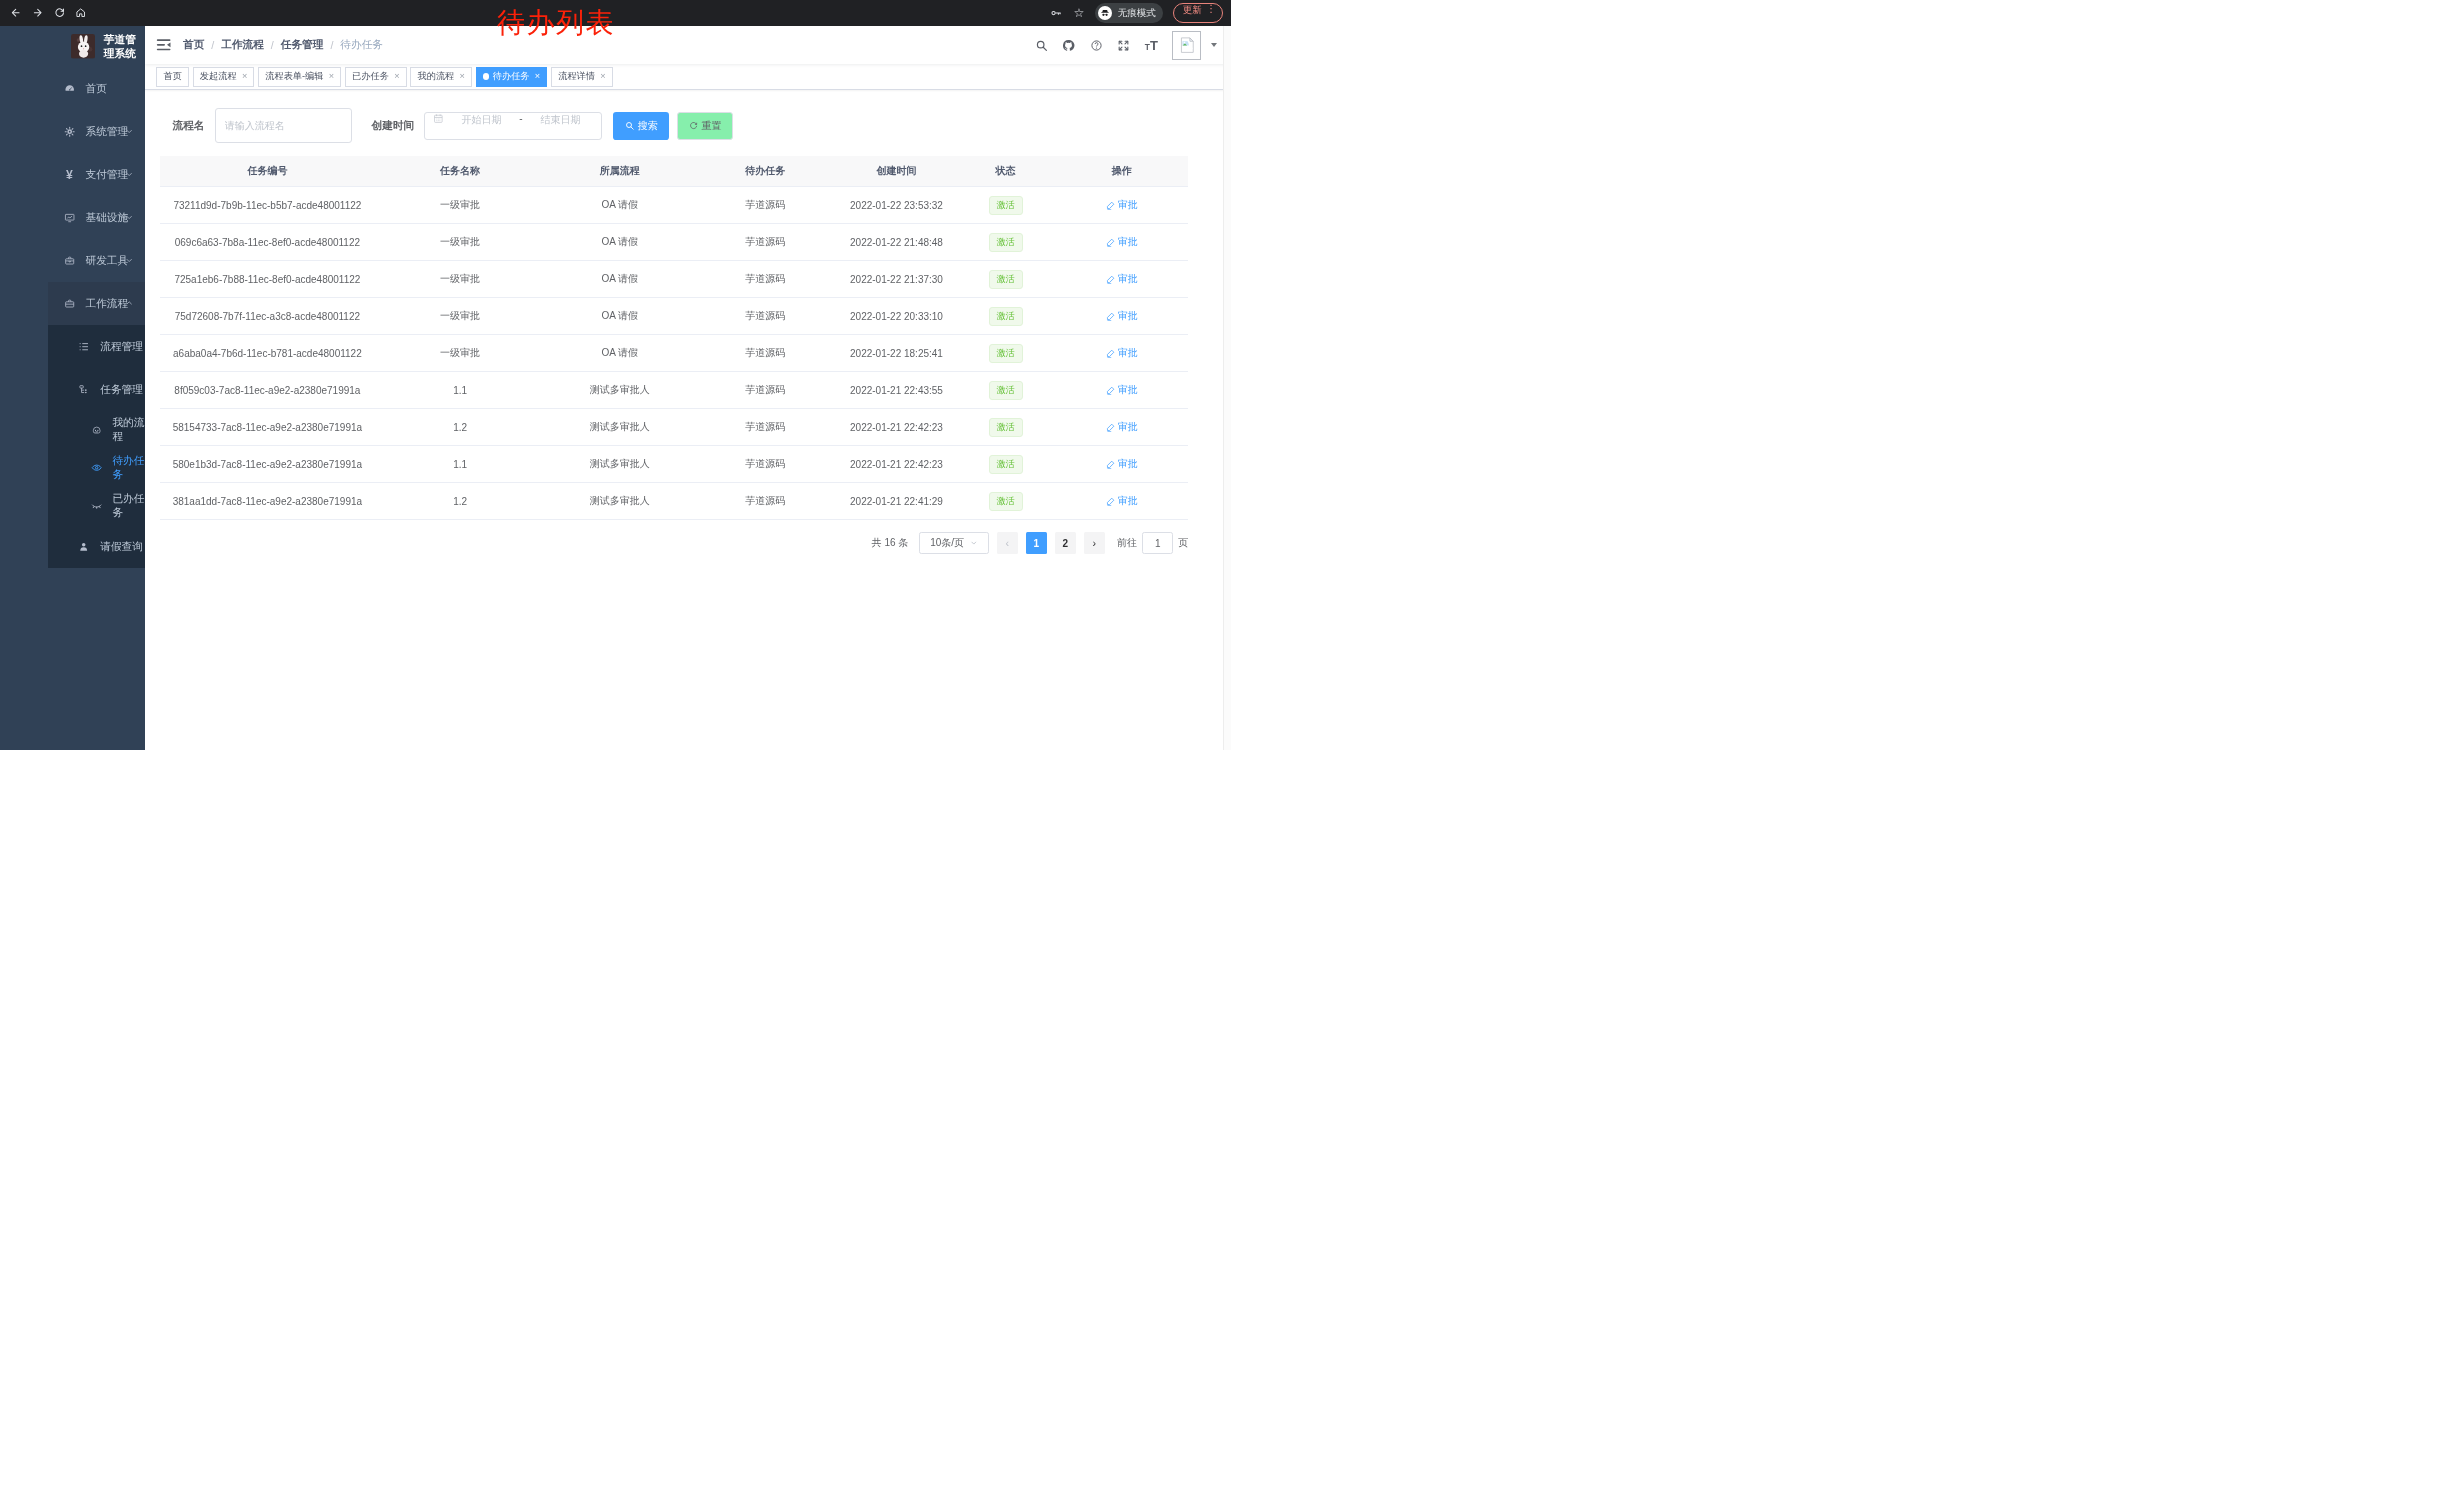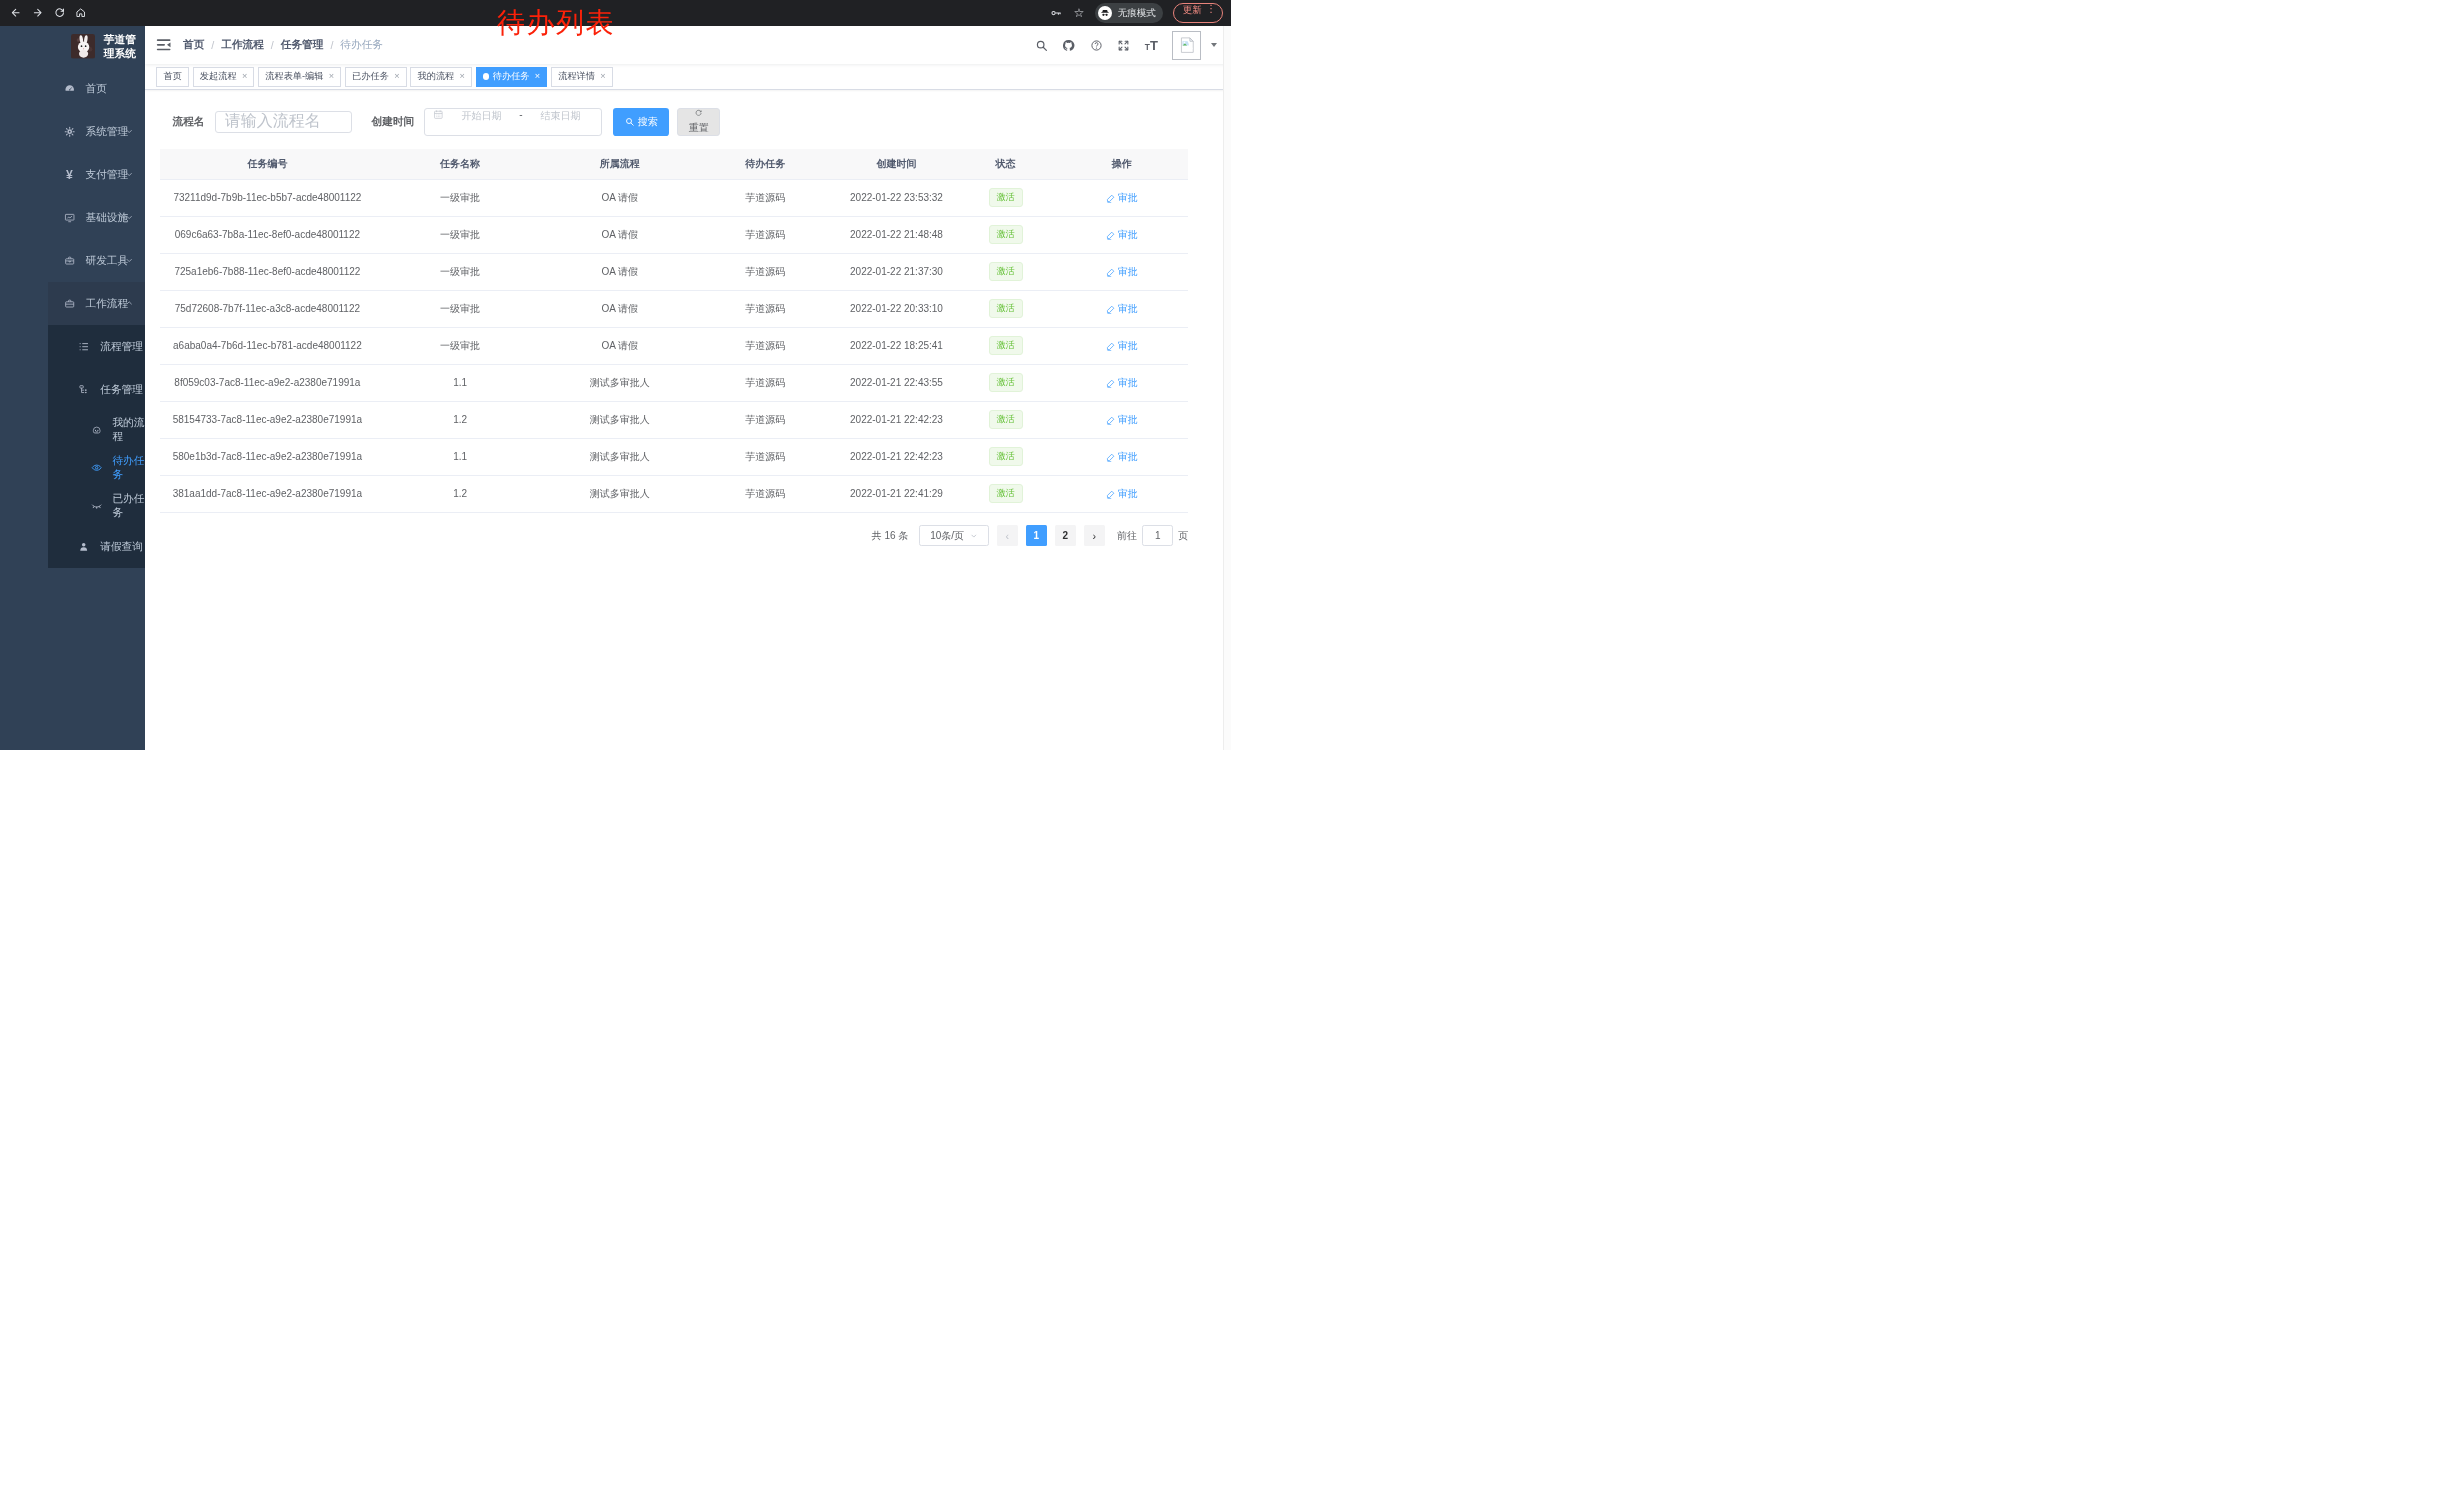--- a/index.html
+++ b/index.html
@@ -78,32 +78,32 @@
   .tag .dot { width:6.1px; height:6.1px; border-radius:50%; background:#fff; display:none; }
   .tag .tclose { font-size:9.2px; color:#9da3ac; line-height:1; padding-left:1.5px; }
   .tag.active { background:#409eff; border-color:#409eff; color:#fff; }
   .tag.active .dot { display:inline-block; }
   .tag.active .tclose { color:#fff; }
 
   
   .content { padding:18.3px 15.3px 0 15.3px; flex:1; }
   .filter-row { display:flex; align-items:center; padding-left:12.2px; }
   .f-label { font-size:10.7px; font-weight:700; color:#606266; }
-  .f-input { width:137px; height:22px; border:0.8px solid #dcdfe6; border-radius:3.1px; margin-left:10px; padding:0 9.2px; font-size:16px; color:#606266; outline:none; font-family:Liberation Mono, monospace; }
+  .f-input { width:137px; height:35px; border:0.8px solid #dcdfe6; border-radius:3.1px; margin-left:10px; padding:0 9.2px; font-size:10px; color:#606266; outline:none; font-family:Liberation Serif, serif; }
   .f-input::placeholder { color:#bfc4cc; }
   .date-box { width:178px; height:27.5px; border:0.8px solid #dcdfe6; border-radius:3.1px; margin-left:10px; display:flex; align-items:flex-start; padding:0 7.6px; gap:4.6px; }
   .date-box .cal { color:#c0c4cc; display:flex; }
   .date-box .cal svg { width:10.7px; height:10.7px; }
   .date-box .dph { flex:1; text-align:center; color:#bfc4cc; font-size:10px; }
   .date-box .dsep { color:#606266; font-size:10px; }
   .f-label.time { margin-left:20px; }
   .btn { height:27.5px; border-radius:3.1px; font-size:10px; display:inline-flex; align-items:center; justify-content:center; gap:3.8px; cursor:pointer; border:0.8px solid transparent; padding:0 10.7px; font-family:inherit; }
   .btn svg { width:9.2px; height:9.2px; }
   .btn-search { background:#409eff; color:#fff; margin-left:10.7px; }
-  .btn-reset { background:#e5e5e5; color:#606266; border-color:#dcdfe6; margin-left:7.6px;flex-direction:column; }
+  .btn-reset { background:#86efac; color:#606266; border-color:#dcdfe6; margin-left:7.6px; }
 
   
   .ptable { width:1028px; border-collapse:collapse; table-layout:fixed; margin-top:13px; }
   .ptable th { height:30.5px; background:#f8f8f9; color:#515a6e; font-size:10px; font-weight:700; text-align:center; }
   .ptable td { height:37px; border-bottom:0.8px solid #ebeef5; color:#606266; font-size:10px; text-align:center; white-space:nowrap; overflow:hidden; }
   .ptable tbody tr:first-child td { border-top:0.8px solid #ebeef5; }
   .badge { display:inline-block; min-width:32px; height:19px; line-height:17.5px; padding:0 6.9px; background:#f0f9eb; border:0.8px solid #e1f3d8; color:#67c23a; font-size:9.2px; border-radius:3.1px; }
   .act-link { color:#409eff; font-size:10px; display:inline-flex; align-items:center; gap:2.3px; cursor:pointer; text-decoration:none; }
   .act-link svg { width:10px; height:10px; }
 

